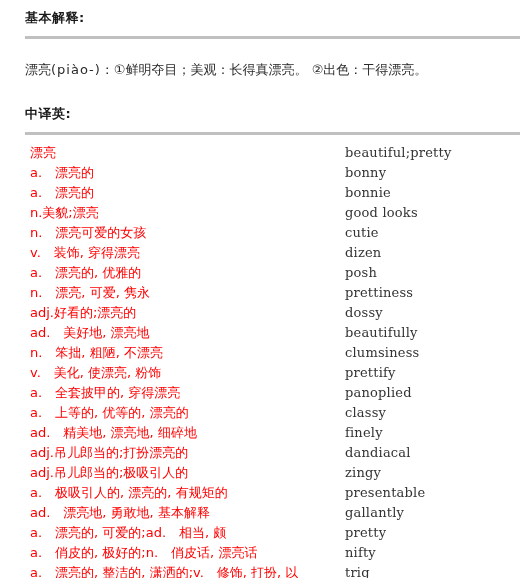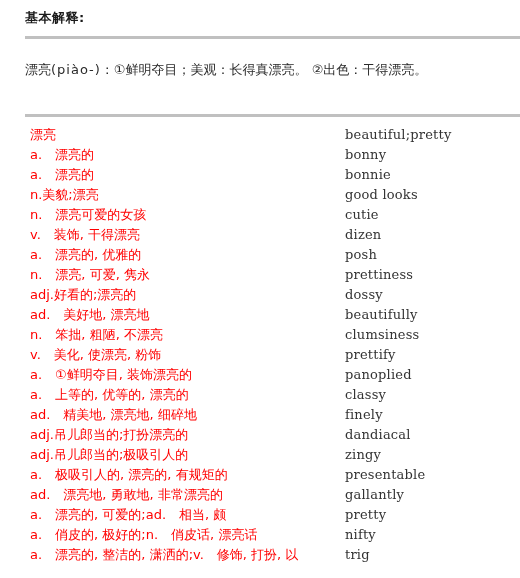--- a/index.html
+++ b/index.html
@@ -93,20 +93,21 @@
   <div class="divider"></div>
 
   <div class="spacer-md"></div>
 
   <div class="definition-line">
     <span>漂亮</span><span class="pinyin">(piào-)</span><span>：①鲜明夺目；美观：长得真漂亮。 ②出色：干得漂亮。</span>
   </div>
 
   <div style="height:26px"></div>
 
+  <div class="section-heading">中译英:</div>
 
   <div style="height:9px"></div>
 
   <div class="divider"></div>
 
   <div style="height:8px"></div>
 
   <table class="entry-table">
     <tbody>
         <tr>
@@ -123,21 +124,21 @@
         </tr>
         <tr>
           <td class="col-cn">n.美貌;漂亮</td>
           <td class="col-en">good looks</td>
         </tr>
         <tr>
           <td class="col-cn">n.　漂亮可爱的女孩</td>
           <td class="col-en">cutie</td>
         </tr>
         <tr>
-          <td class="col-cn">v.　装饰, 干得漂亮</td>
+          <td class="col-cn">v.　装饰, 穿得漂亮</td>
           <td class="col-en">dizen</td>
         </tr>
         <tr>
           <td class="col-cn">a.　漂亮的, 优雅的</td>
           <td class="col-en">posh</td>
         </tr>
         <tr>
           <td class="col-cn">n.　漂亮, 可爱, 隽永</td>
           <td class="col-en">prettiness</td>
         </tr>
@@ -151,21 +152,21 @@
         </tr>
         <tr>
           <td class="col-cn">n.　笨拙, 粗陋, 不漂亮</td>
           <td class="col-en">clumsiness</td>
         </tr>
         <tr>
           <td class="col-cn">v.　美化, 使漂亮, 粉饰</td>
           <td class="col-en">prettify</td>
         </tr>
         <tr>
-          <td class="col-cn">a.　①鲜明夺目, 装饰漂亮的</td>
+          <td class="col-cn">a.　全套披甲的, 穿得漂亮</td>
           <td class="col-en">panoplied</td>
         </tr>
         <tr>
           <td class="col-cn">a.　上等的, 优等的, 漂亮的</td>
           <td class="col-en">classy</td>
         </tr>
         <tr>
           <td class="col-cn">ad.　精美地, 漂亮地, 细碎地</td>
           <td class="col-en">finely</td>
         </tr>
@@ -175,21 +176,21 @@
         </tr>
         <tr>
           <td class="col-cn">adj.吊儿郎当的;极吸引人的</td>
           <td class="col-en">zingy</td>
         </tr>
         <tr>
           <td class="col-cn">a.　极吸引人的, 漂亮的, 有规矩的</td>
           <td class="col-en">presentable</td>
         </tr>
         <tr>
-          <td class="col-cn">ad.　漂亮地, 勇敢地, 非常漂亮的</td>
+          <td class="col-cn">ad.　漂亮地, 勇敢地, 基本解释</td>
           <td class="col-en">gallantly</td>
         </tr>
         <tr>
           <td class="col-cn">a.　漂亮的, 可爱的;ad.　相当, 颇</td>
           <td class="col-en">pretty</td>
         </tr>
         <tr>
           <td class="col-cn">a.　俏皮的, 极好的;n.　俏皮话, 漂亮话</td>
           <td class="col-en">nifty</td>
         </tr>

